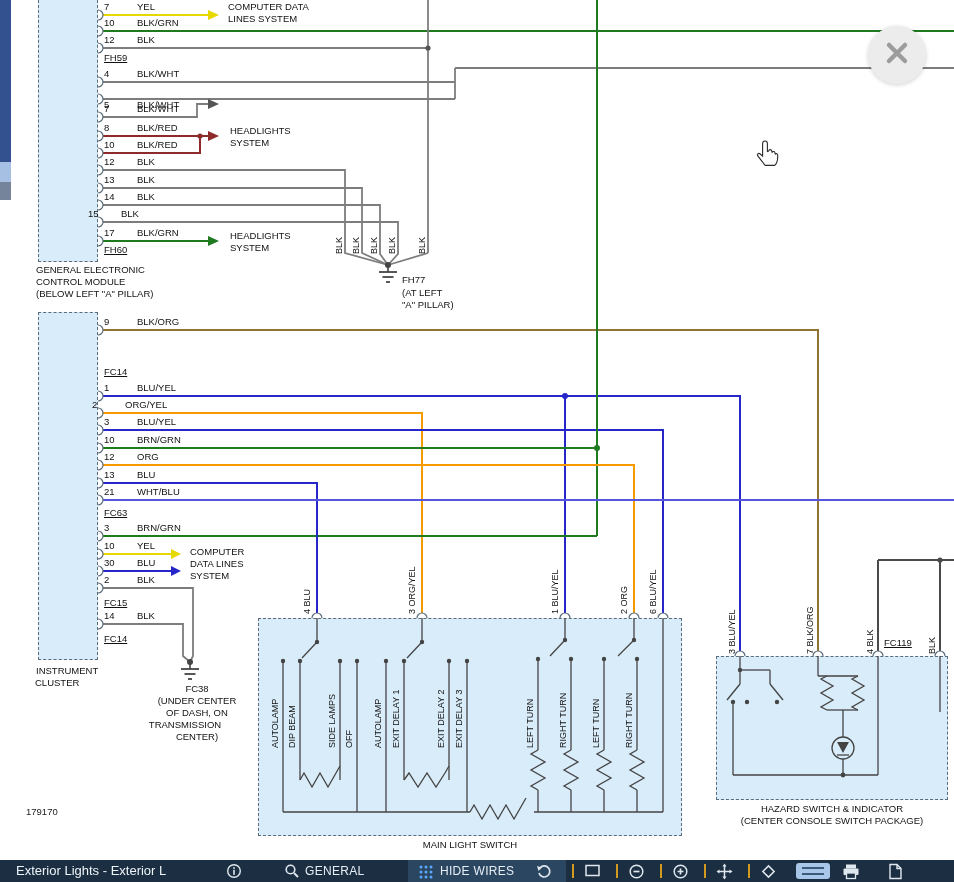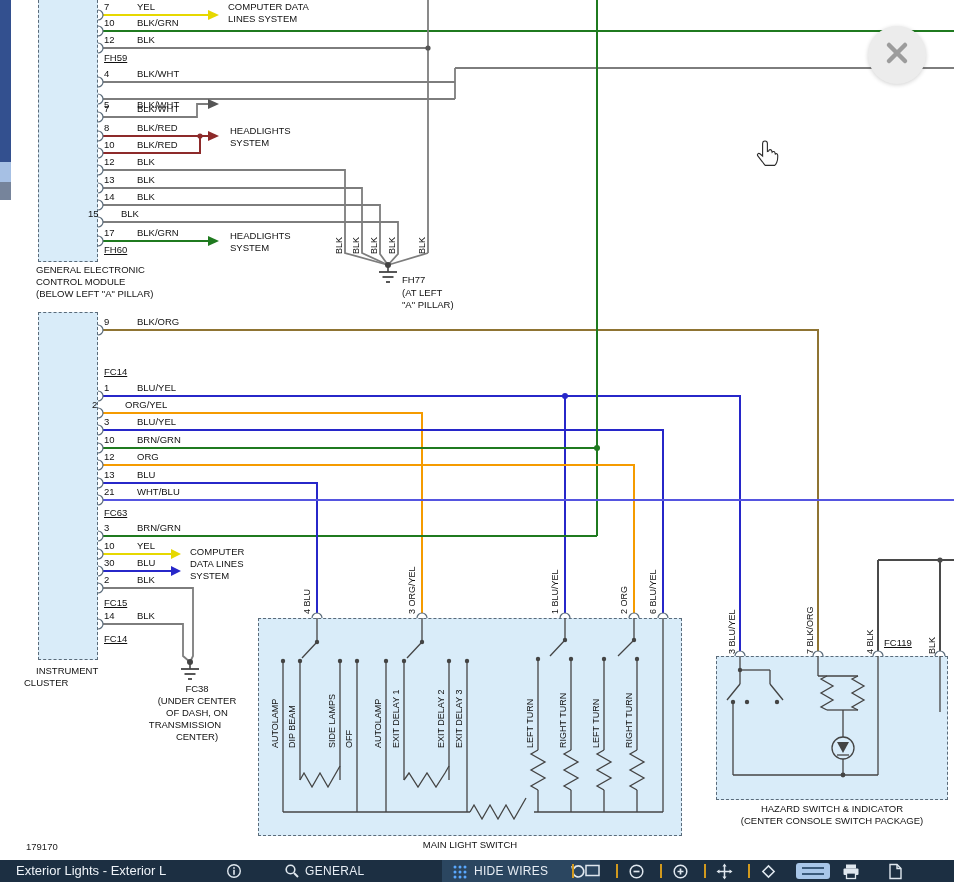--- a/index.html
+++ b/index.html
@@ -11,27 +11,27 @@
   .u{text-decoration:underline;}
   .clbl{transform:translateX(-50%);}
   .vlbl{position:absolute;writing-mode:vertical-rl;transform:rotate(180deg);font-size:9px;color:#111;
         white-space:nowrap;width:12px;overflow:hidden;z-index:30;}
   .wires{position:absolute;left:0;top:0;z-index:20;}
   .strip{position:absolute;left:0;width:11px;z-index:40;}
   .closebtn{position:absolute;left:868px;top:26px;width:58px;height:58px;border-radius:50%;
             background:#ececec;box-shadow:0 1px 4px rgba(0,0,0,.18);display:flex;align-items:center;
             justify-content:center;z-index:50;cursor:pointer;}
   .cursor{position:absolute;left:755px;top:138px;z-index:60;}
-  .docnum{position:absolute;left:26px;top:841px;font-size:9.5px;color:#222;z-index:30;}
+  .docnum{position:absolute;left:26px;top:806px;font-size:9.5px;color:#222;z-index:30;}
   .toolbar{position:absolute;left:0;top:860px;width:954px;height:22px;background:#1c2f42;z-index:70;}
   .tb-title{position:absolute;left:16px;top:3px;color:#eef3f8;font-size:13px;}
   .tb-label{position:absolute;top:4px;color:#e7edf4;font-size:12px;letter-spacing:.3px;}
   .tb-ic{position:absolute;top:3px;}
   .tb-sep{position:absolute;top:4px;width:2px;height:14px;background:#d29a1e;}
-  .hw-bg{position:absolute;left:408px;top:0;width:158px;height:22px;background:#2b4660;margin-left:34px;}
+  .hw-bg{position:absolute;left:408px;top:0;width:158px;height:22px;background:#2b4660;}
   .hl-btn{position:absolute;left:796px;top:3px;width:34px;height:16px;background:#a8c6e8;border-radius:3px;}
   .hl-btn span{display:block;margin:4px 6px;height:2px;background:#3a5a7a;}
   .hl-btn span + span{margin-top:2px;}
 </style>
 </head>
 <body>
 
 <div class="stage">
 
   <div class="strip" style="top:0;height:162px;background:#33508f;"></div>
@@ -284,21 +284,21 @@
   <div class="lbl u" style="left:104px;top:508px">FC63</div>
   <div class="lbl" style="left:104px;top:523px"><span class="pn">3</span><span>BRN/GRN</span></div>
   <div class="lbl" style="left:104px;top:541px"><span class="pn">10</span><span>YEL</span></div>
   <div class="lbl" style="left:104px;top:558px"><span class="pn">30</span><span>BLU</span></div>
   <div class="lbl" style="left:104px;top:575px"><span class="pn">2</span><span>BLK</span></div>
   <div class="lbl u" style="left:104px;top:598px">FC15</div>
   <div class="lbl" style="left:104px;top:611px"><span class="pn">14</span><span>BLK</span></div>
   <div class="lbl u" style="left:104px;top:634px">FC14</div>
 
   <div class="lbl" style="left:36px;top:666px">INSTRUMENT</div>
-  <div class="lbl" style="left:24px;top:678px">CLUSTER</div>
+  <div class="lbl" style="left:35px;top:678px">CLUSTER</div>
 
   <div class="lbl" style="left:190px;top:547px">COMPUTER</div>
   <div class="lbl" style="left:190px;top:559px">DATA LINES</div>
   <div class="lbl" style="left:190px;top:571px">SYSTEM</div>
 
   <div class="lbl clbl" style="left:197px;top:684px">FC38</div>
   <div class="lbl clbl" style="left:197px;top:696px">(UNDER CENTER</div>
   <div class="lbl clbl" style="left:197px;top:708px">OF DASH, ON</div>
   <div class="lbl clbl" style="left:185px;top:720px">TRANSMISSION</div>
   <div class="lbl clbl" style="left:197px;top:732px">CENTER)</div>

